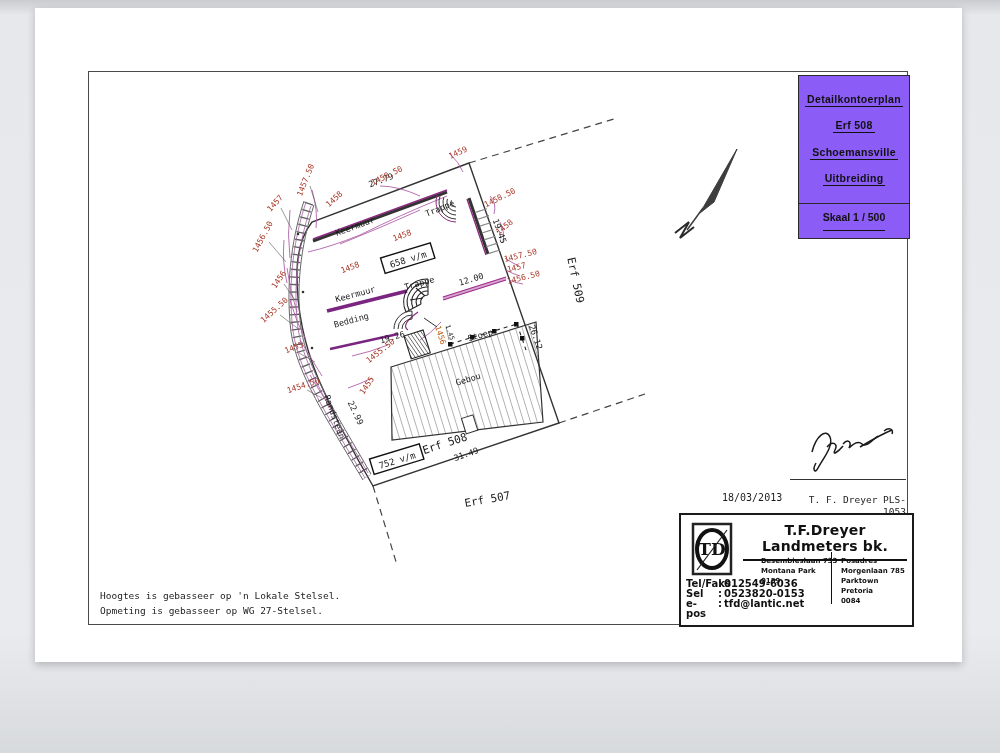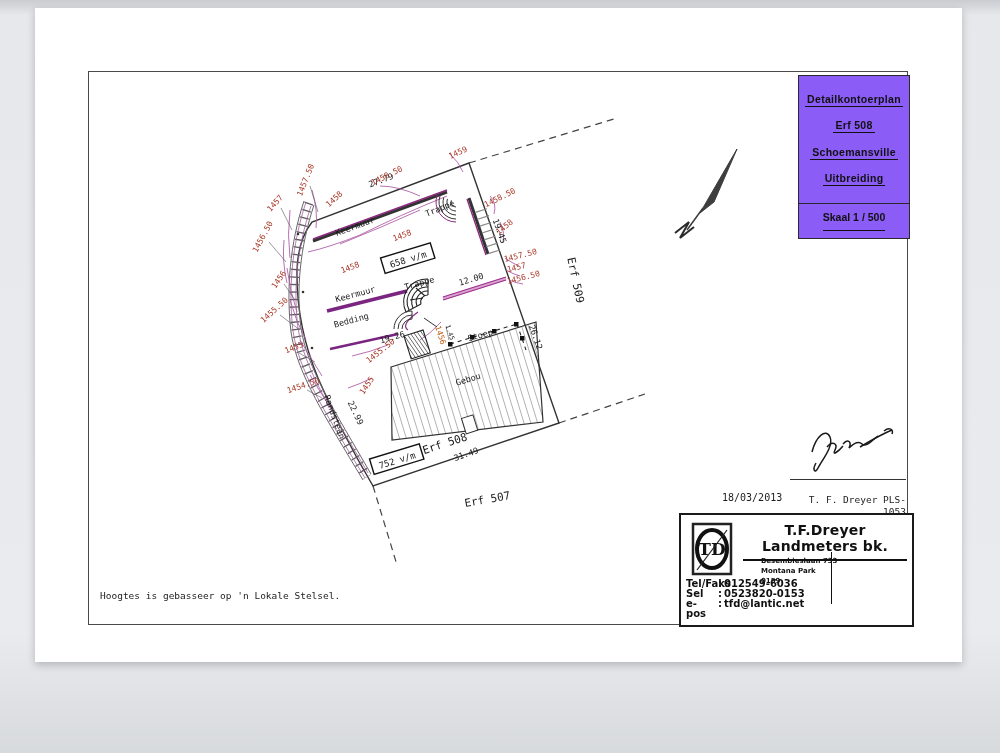--- a/index.html
+++ b/index.html
@@ -301,20 +301,26 @@
       <text x="21" y="33" text-anchor="middle" style="font-family:'DejaVu Serif',serif;font-size:17px;font-weight:bold;fill:#111">TD</text>
       <line x1="6" y1="48" x2="36" y2="8" stroke="#222" stroke-width="1.2"></line>
     </svg>
     <div class="co-name">T.F.Dreyer Landmeters bk.</div>
     <div class="co-divider"></div>
     <div class="co-office">
       <div>Besembieslaan 733</div>
       <div>Montana Park</div>
       <div>0159</div>
     </div>
+    <div class="co-postal">
+      <div>Posadres</div>
+      <div>Morgenlaan 785</div>
+      <div>Parktown Pretoria</div>
+      <div>0084</div>
+    </div>
     <div class="co-contacts">
       <div class="row">
         <span class="lab">Tel/Faks</span>
         <span class="sep">:</span>
         <span>012549-6036</span>
       </div>
       <div class="row">
         <span class="lab">Sel</span>
         <span class="sep">:</span>
         <span>0523820-0153</span>
@@ -322,14 +328,15 @@
       <div class="row">
         <span class="lab">e-pos</span>
         <span class="sep">:</span>
         <span>tfd@lantic.net</span>
       </div>
     </div>
   </div>
 
   <div class="notes">
     <div>Hoogtes is gebasseer op 'n Lokale Stelsel.</div>
+    <div>Opmeting is gebasseer op WG 27-Stelsel.</div>
   </div>
 </div>
 
 </body></html>

